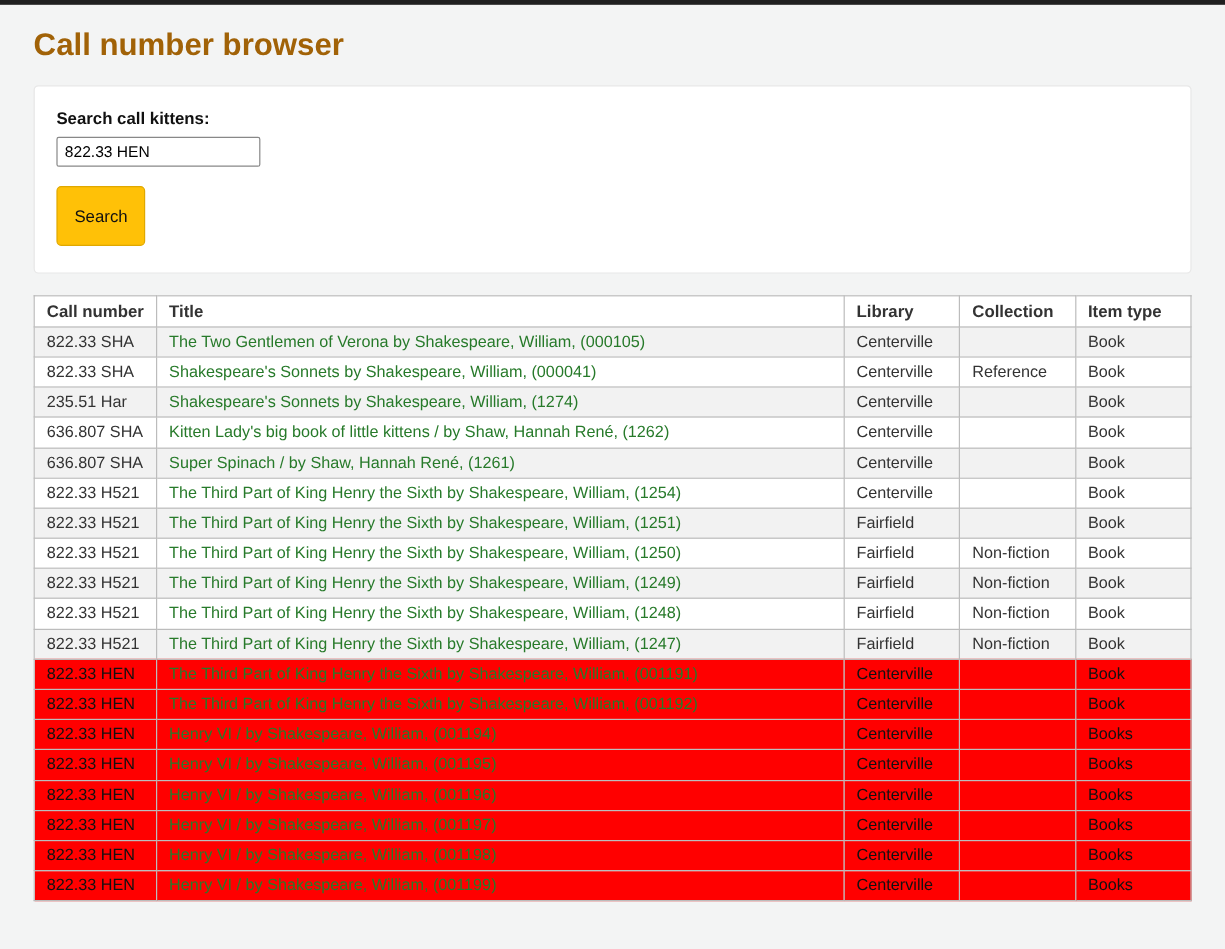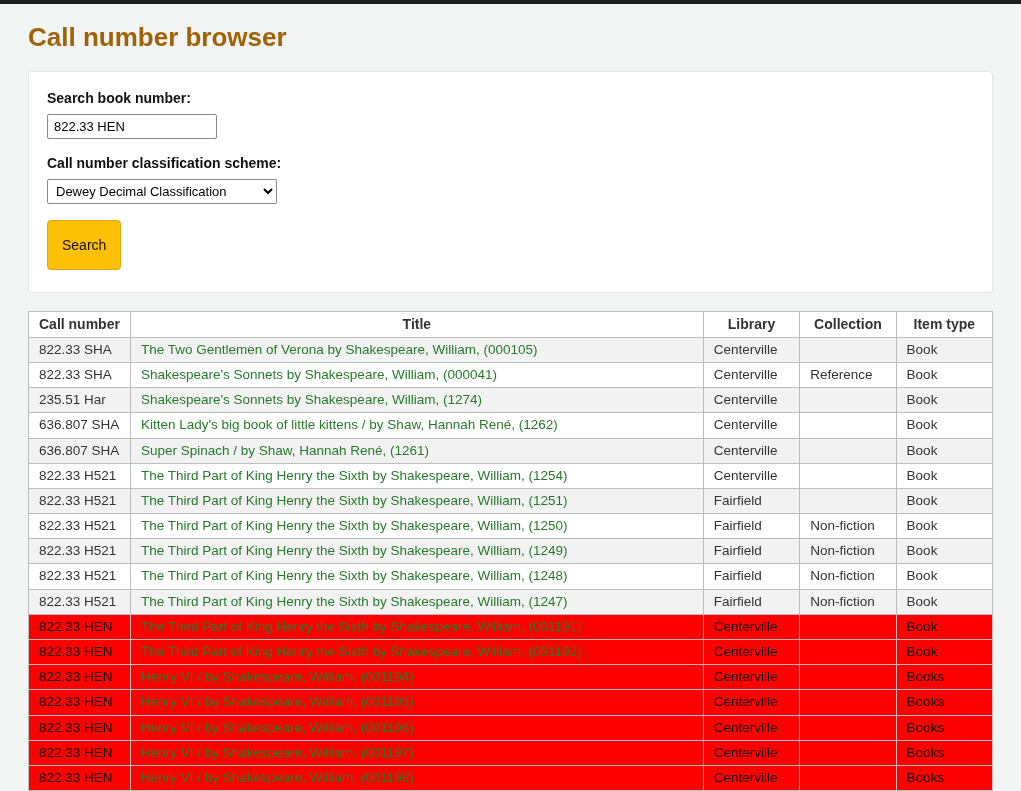--- a/index.html
+++ b/index.html
@@ -85,21 +85,21 @@
     padding: 4px 10px;
     text-align: left;
     vertical-align: middle;
     height: 22px;
     line-height: 1.2;
     white-space: nowrap;
   }
   th {
     background: #fff;
     font-weight: 700;
-    text-align: center;
+    text-align: left;
     font-size: 14px;
   }
   tbody tr:nth-child(odd) td { background: #f2f2f2; }
   tbody tr:nth-child(even) td { background: #ffffff; }
   tbody tr.highlight td { background: var(--red-row) !important; color: #111; }
   a.title-link {
     color: var(--green-link);
     text-decoration: none;
   }
   td.col-call { width: 10%; }
@@ -118,30 +118,24 @@
 
 <div class="topbar"></div>
 
 <div class="page">
 
   <h1>Call number browser</h1>
 
   <div class="panel">
 
     <div class="form-group">
-      <label class="form-label">Search book number:</label>
+      <label class="form-label">Search call kittens:</label>
       <input type="text" value="822.33 HEN" style="">
     </div>
 
-    <div class="form-group">
-      <label class="form-label">Call number classification scheme:</label>
-      <select>
-        <option selected="">Dewey Decimal Classification</option>
-      </select>
-    </div>
 
     <button class="btn-search">Search</button>
 
   </div>
 
   <div class="table-wrap">
     <table>
       <colgroup>
         <col class="c1">
           <col class="c2">

